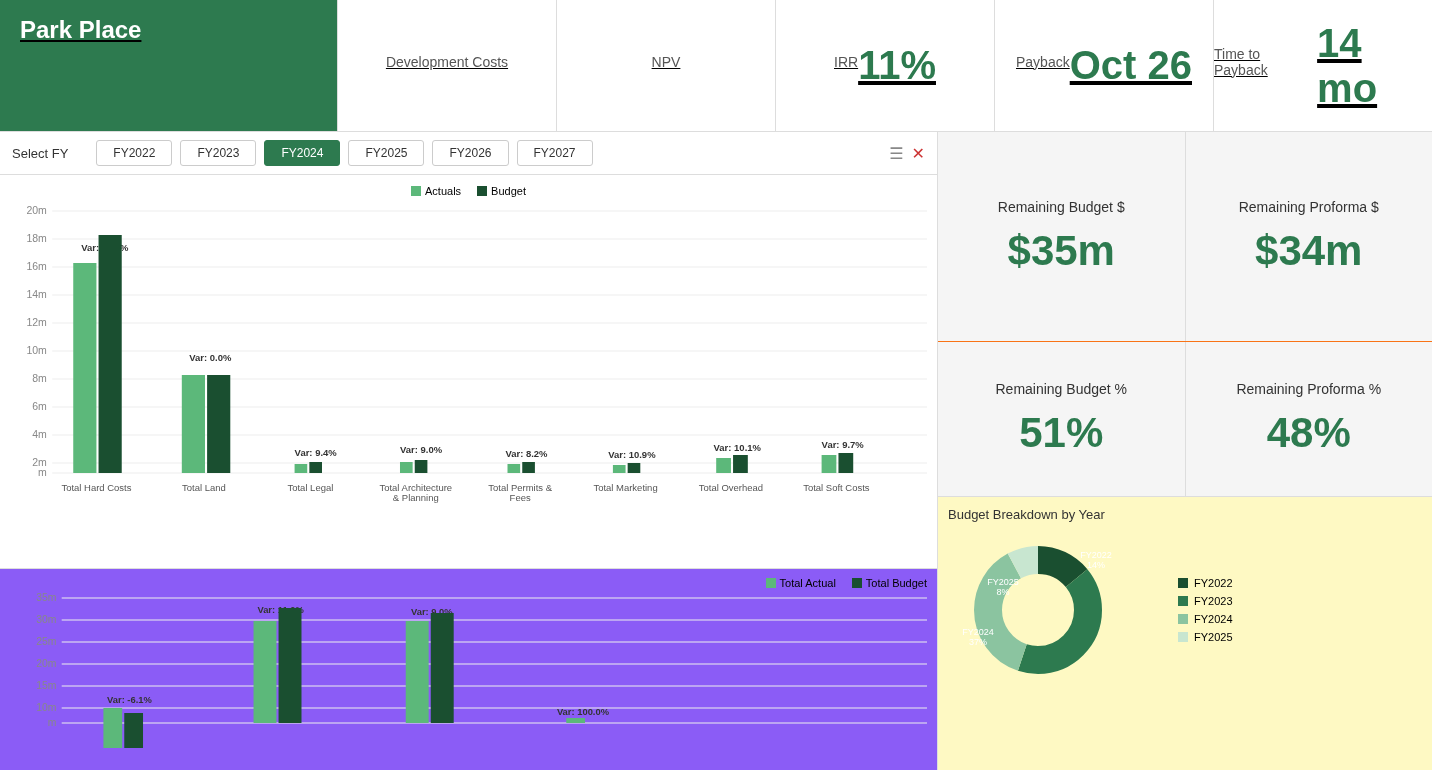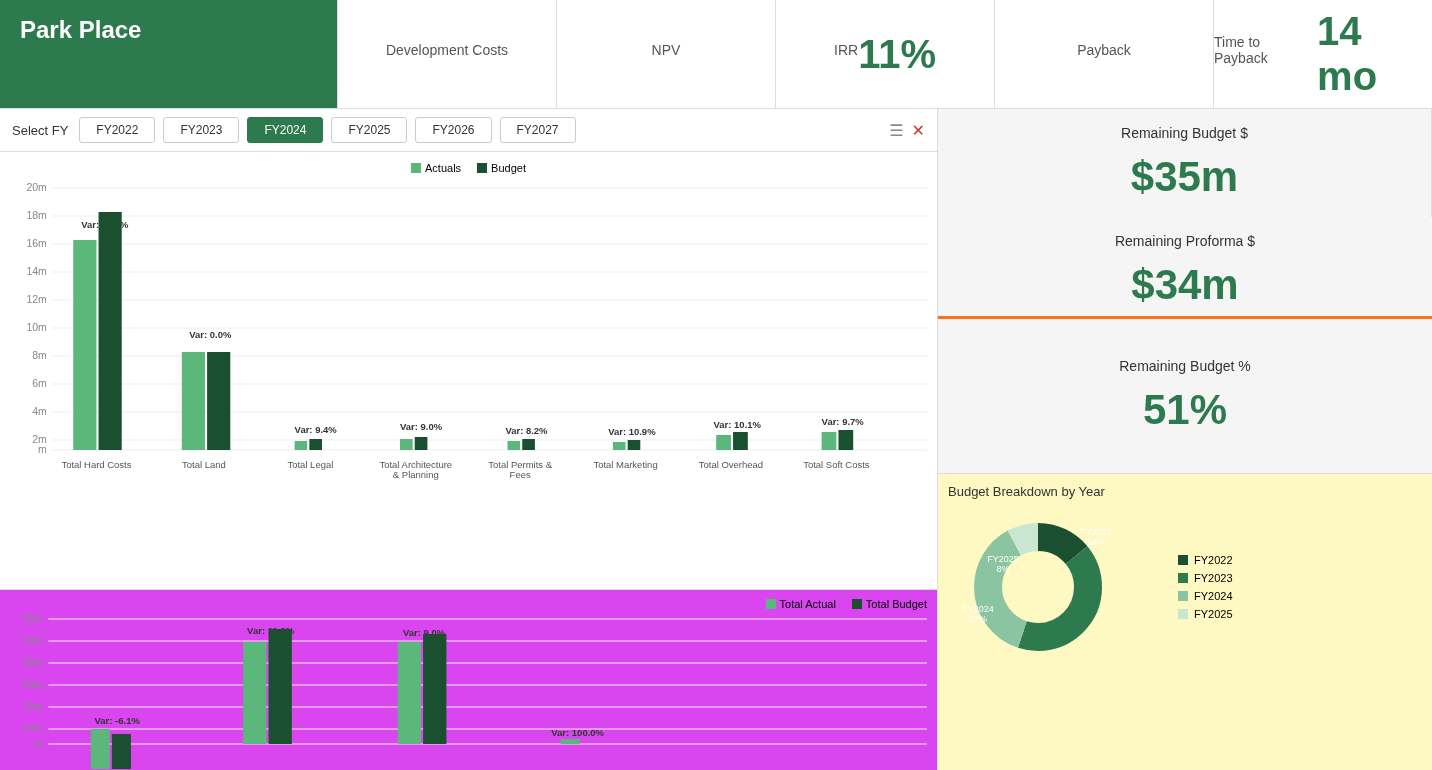--- a/index.html
+++ b/index.html
@@ -1,47 +1,47 @@
 <!DOCTYPE html>
 <html><head>
   <meta charset="utf-8">
   <style>
     * { margin: 0; padding: 0; box-sizing: border-box; }
     body { font-family: Arial, sans-serif; background: #f5f5f5; width: 1432px; height: 770px; overflow: hidden; display: flex; flex-direction: column; }
 
-    .top-section { display: flex; flex-direction: row; height: 109px; border-bottom: 1px solid #ddd; }
+    .top-section { display: flex; flex-direction: row; height: 132px; border-bottom: 1px solid #ddd; text-decoration: underline; }
 
     .header-card { padding: 16px 20px; border-right: 1px solid #ddd; display: flex; flex-direction: column; justify-content: space-between; }
     .park-place-card { background: #2d7a4f; color: white; width: 338px; }
     .park-place-title { font-size: 24px; font-weight: bold; color: white; }
     .start-date-row { display: flex; justify-content: space-between; align-items: center; margin-top: 8px; }
     .start-date-label { font-size: 14px; color: #ccc; }
     .start-date-value { font-size: 16px; color: #5cb87a; font-weight: bold; }
 
     .metric-card { background: white; display: flex; flex-direction: row; justify-content: center; align-items: center; border-right: 1px solid #ddd; flex: 1; }
     .metric-label { font-size: 14px; color: #555; margin-bottom: 8px; }
     .metric-value { font-size: 40px; font-weight: bold; color: #2d7a4f; }
 
     .middle-section { display: flex; flex-direction: row; flex: 1; }
     .left-section { flex: 1; display: flex; flex-direction: column; border-right: 1px solid #ddd; }
     .right-section { width: 494px; display: flex; flex-direction: column; }
 
     .fy-selector { padding: 8px 12px; background: white; border-bottom: 1px solid #ddd; display: flex; align-items: center; gap: 8px; }
-    .fy-label { font-size: 13px; color: #333; margin-right: 3px; }
+    .fy-label { font-size: 13px; color: #333; margin-right: 20px; }
     .fy-btn { padding: 5px 16px; border: 1px solid #ccc; border-radius: 3px; font-size: 12px; background: white; cursor: pointer; color: #333; }
     .fy-btn.active { background: #2d7a4f; color: white; border-color: #2d7a4f; }
     .fy-icons { margin-left: auto; display: flex; gap: 8px; }
     .fy-icon { font-size: 16px; color: #888; cursor: pointer; }
     .fy-icon.red { color: #cc3333; }
 
     .chart-legend { display: flex; gap: 16px; justify-content: center; margin-bottom: 4px; font-size: 11px; align-items: center; }
     .legend-item { display: flex; align-items: center; gap: 4px; }
     .legend-dot { width: 10px; height: 10px; }
 
-    .right-top { display: flex; flex-direction: column; border-bottom: 3px solid #f97316; height: 210px; }
+    .right-top { display: flex; flex-direction: row; border-bottom: 1px solid #f97316; height: 210px; }
     .right-metric { flex: 1; display: flex; flex-direction: column; justify-content: center; align-items: center; border-right: 1px solid #ddd; padding: 16px; }
     .right-metric:last-child { border-right: none; }
     .right-metric-label { font-size: 14px; color: #333; text-align: center; margin-bottom: 12px; }
     .right-metric-value { font-size: 42px; font-weight: bold; color: #2d7a4f; }
 
     .right-mid { display: flex; flex-direction: row; border-bottom: 1px solid #ddd; height: 155px; }
 
     .bottom-legend { display: flex; gap: 16px; justify-content: flex-end; margin-bottom: 4px; font-size: 11px; align-items: center; }
 
     .pie-legend { display: flex; flex-direction: column; gap: 6px; font-size: 11px; margin-left: 10px; }
@@ -62,20 +62,21 @@
   </div>
   <div class="metric-card">
     <div class="metric-label">NPV</div>
   </div>
   <div class="metric-card">
     <div class="metric-label">IRR</div>
     <div class="metric-value">11%</div>
   </div>
   <div class="metric-card">
     <div class="metric-label">Payback</div>
+    <div class="metric-value">Oct 26</div>
   </div>
   <div class="metric-card" style="border-right:none;">
     <div class="metric-label">Time to Payback</div>
     <div class="metric-value">14 mo</div>
   </div>
 </div>
 
 <div class="middle-section">
 
   <div class="left-section">
@@ -170,21 +171,21 @@
         <rect x="686" y="254" width="14" height="18" fill="#1a4f30"></rect>
         <text x="684" y="290" text-anchor="middle" font-size="9" fill="#555">Total Overhead</text>
 
         <text x="790" y="247" text-anchor="middle" font-size="9" fill="#333" font-weight="bold">Var: 9.7%</text>
         <rect x="770" y="254" width="14" height="18" fill="#5cb87a"></rect>
         <rect x="786" y="252" width="14" height="20" fill="#1a4f30"></rect>
         <text x="784" y="290" text-anchor="middle" font-size="9" fill="#555">Total Soft Costs</text>
       </svg>
     </div>
 
-    <div style="background:#d946ef; height:181px; padding:8px 10px 0 6px; border-top:1px solid #ddd; overflow:hidden;">
+    <div style="background:#8b5cf6; height:202px; padding:8px 10px 0 20px; border-top:1px solid #ddd; overflow:hidden;">
       <div class="bottom-legend">
         <div class="legend-item">
           <div class="legend-dot" style="background:#5cb87a;"></div>
           <span>Total Actual</span>
         </div>
         <div class="legend-item">
           <div class="legend-dot" style="background:#1a4f30;"></div>
           <span>Total Budget</span>
         </div>
       </div>
@@ -234,20 +235,24 @@
       <div class="right-metric">
         <div class="right-metric-label">Remaining Proforma $</div>
         <div class="right-metric-value">$34m</div>
       </div>
     </div>
 
     <div class="right-mid">
       <div class="right-metric">
         <div class="right-metric-label">Remaining Budget %</div>
         <div class="right-metric-value">51%</div>
+      </div>
+      <div class="right-metric">
+        <div class="right-metric-label">Remaining Proforma %</div>
+        <div class="right-metric-value">48%</div>
       </div>
     </div>
 
     <div style="background:#fef9c3; flex:1; padding:10px; overflow:hidden;">
       <div style="font-size:13px; color:#333; margin-bottom:8px;">Budget Breakdown by Year</div>
       <div style="display:flex; flex-direction:row; align-items:center;">
 
         <svg width="220" height="160" viewBox="0 0 220 160">
 
           <g transform="translate(90,80)">

